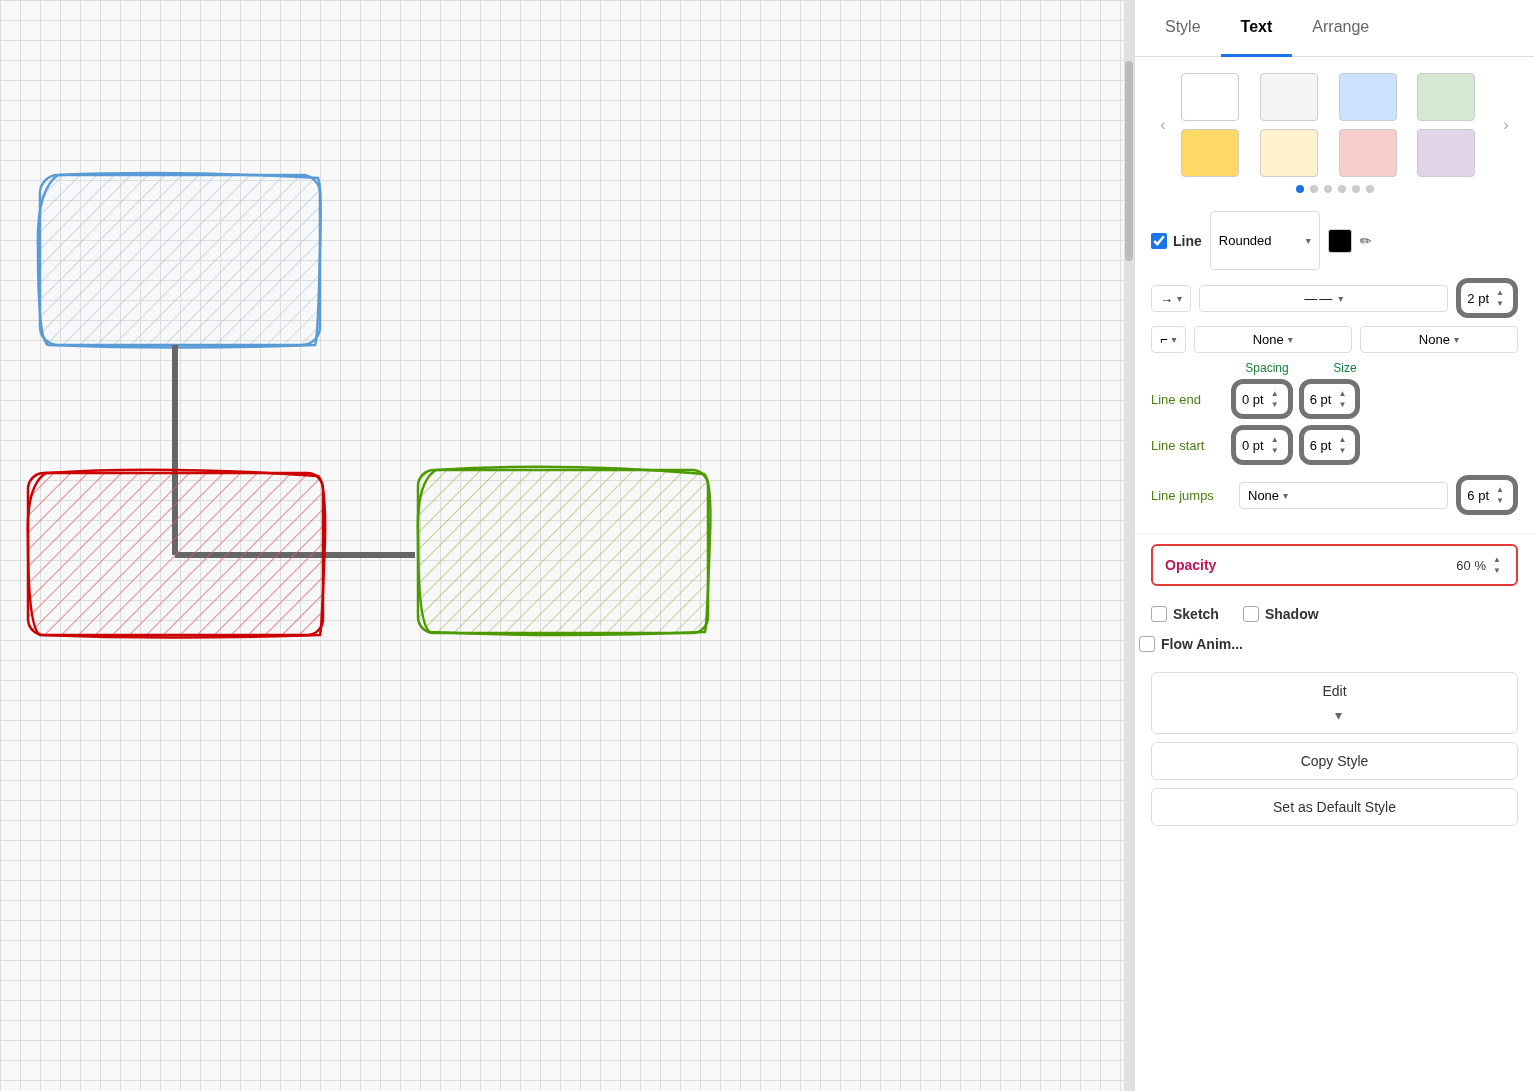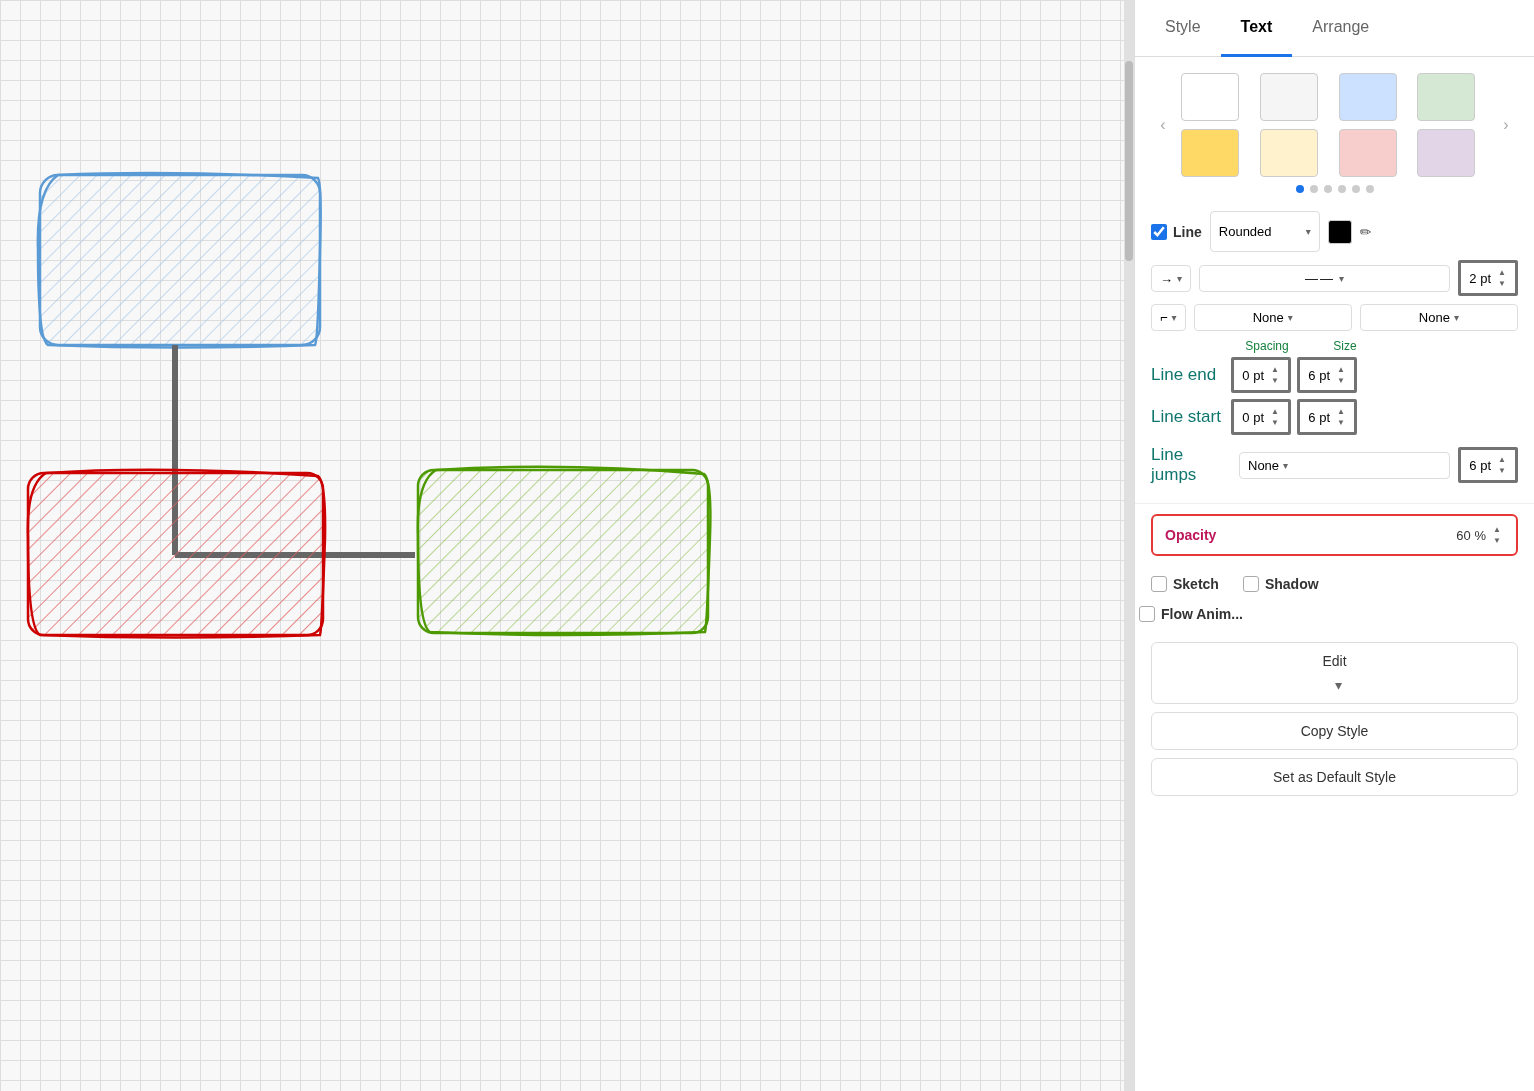--- a/index.html
+++ b/index.html
@@ -159,21 +159,21 @@
       width: 16px;
       height: 16px;
       accent-color: #1a73e8;
       cursor: pointer;
     }
     .select-dropdown {
       display: flex;
       align-items: center;
       border: 1px solid #ddd;
       border-radius: 4px;
-      padding: 12px 8px;
+      padding: 21px 8px;
       font-size: 13px;
       background: #fff;
       cursor: pointer;
       gap: 8px;
       min-width: 110px;
     }
     .select-dropdown .chevron {
       margin-left: auto;
       color: #666;
       font-size: 10px;
@@ -210,22 +210,22 @@
       cursor: pointer;
       gap: 4px;
     }
     .mini-select .chevron {
       color: #666;
       font-size: 10px;
     }
     .pt-input {
       display: flex;
       align-items: center;
-      border: 3px solid #737373;
-      border-radius: 2px;
+      border: 5px solid #737373;
+      border-radius: 12px;
       padding: 4px 6px;
       font-size: 13px;
       background: #fff;
       min-width: 60px;
     }
     .pt-input span {
       flex: 1;
       text-align: right;
     }
     .stepper {
@@ -247,22 +247,22 @@
       line-height: 1;
     }
 
     
     .label-row {
       display: flex;
       align-items: center;
       margin-bottom: 4px;
     }
     .label-text {
-      font-size: 17px;
-      color: #0f766e;
+      font-size: 13px;
+      color: #4d7c0f;
       width: 80px;
       flex-shrink: 0;
     }
     .pt-group {
       display: flex;
       align-items: center;
       gap: 6px;
     }
     .spacing-size-labels {
       display: flex;

